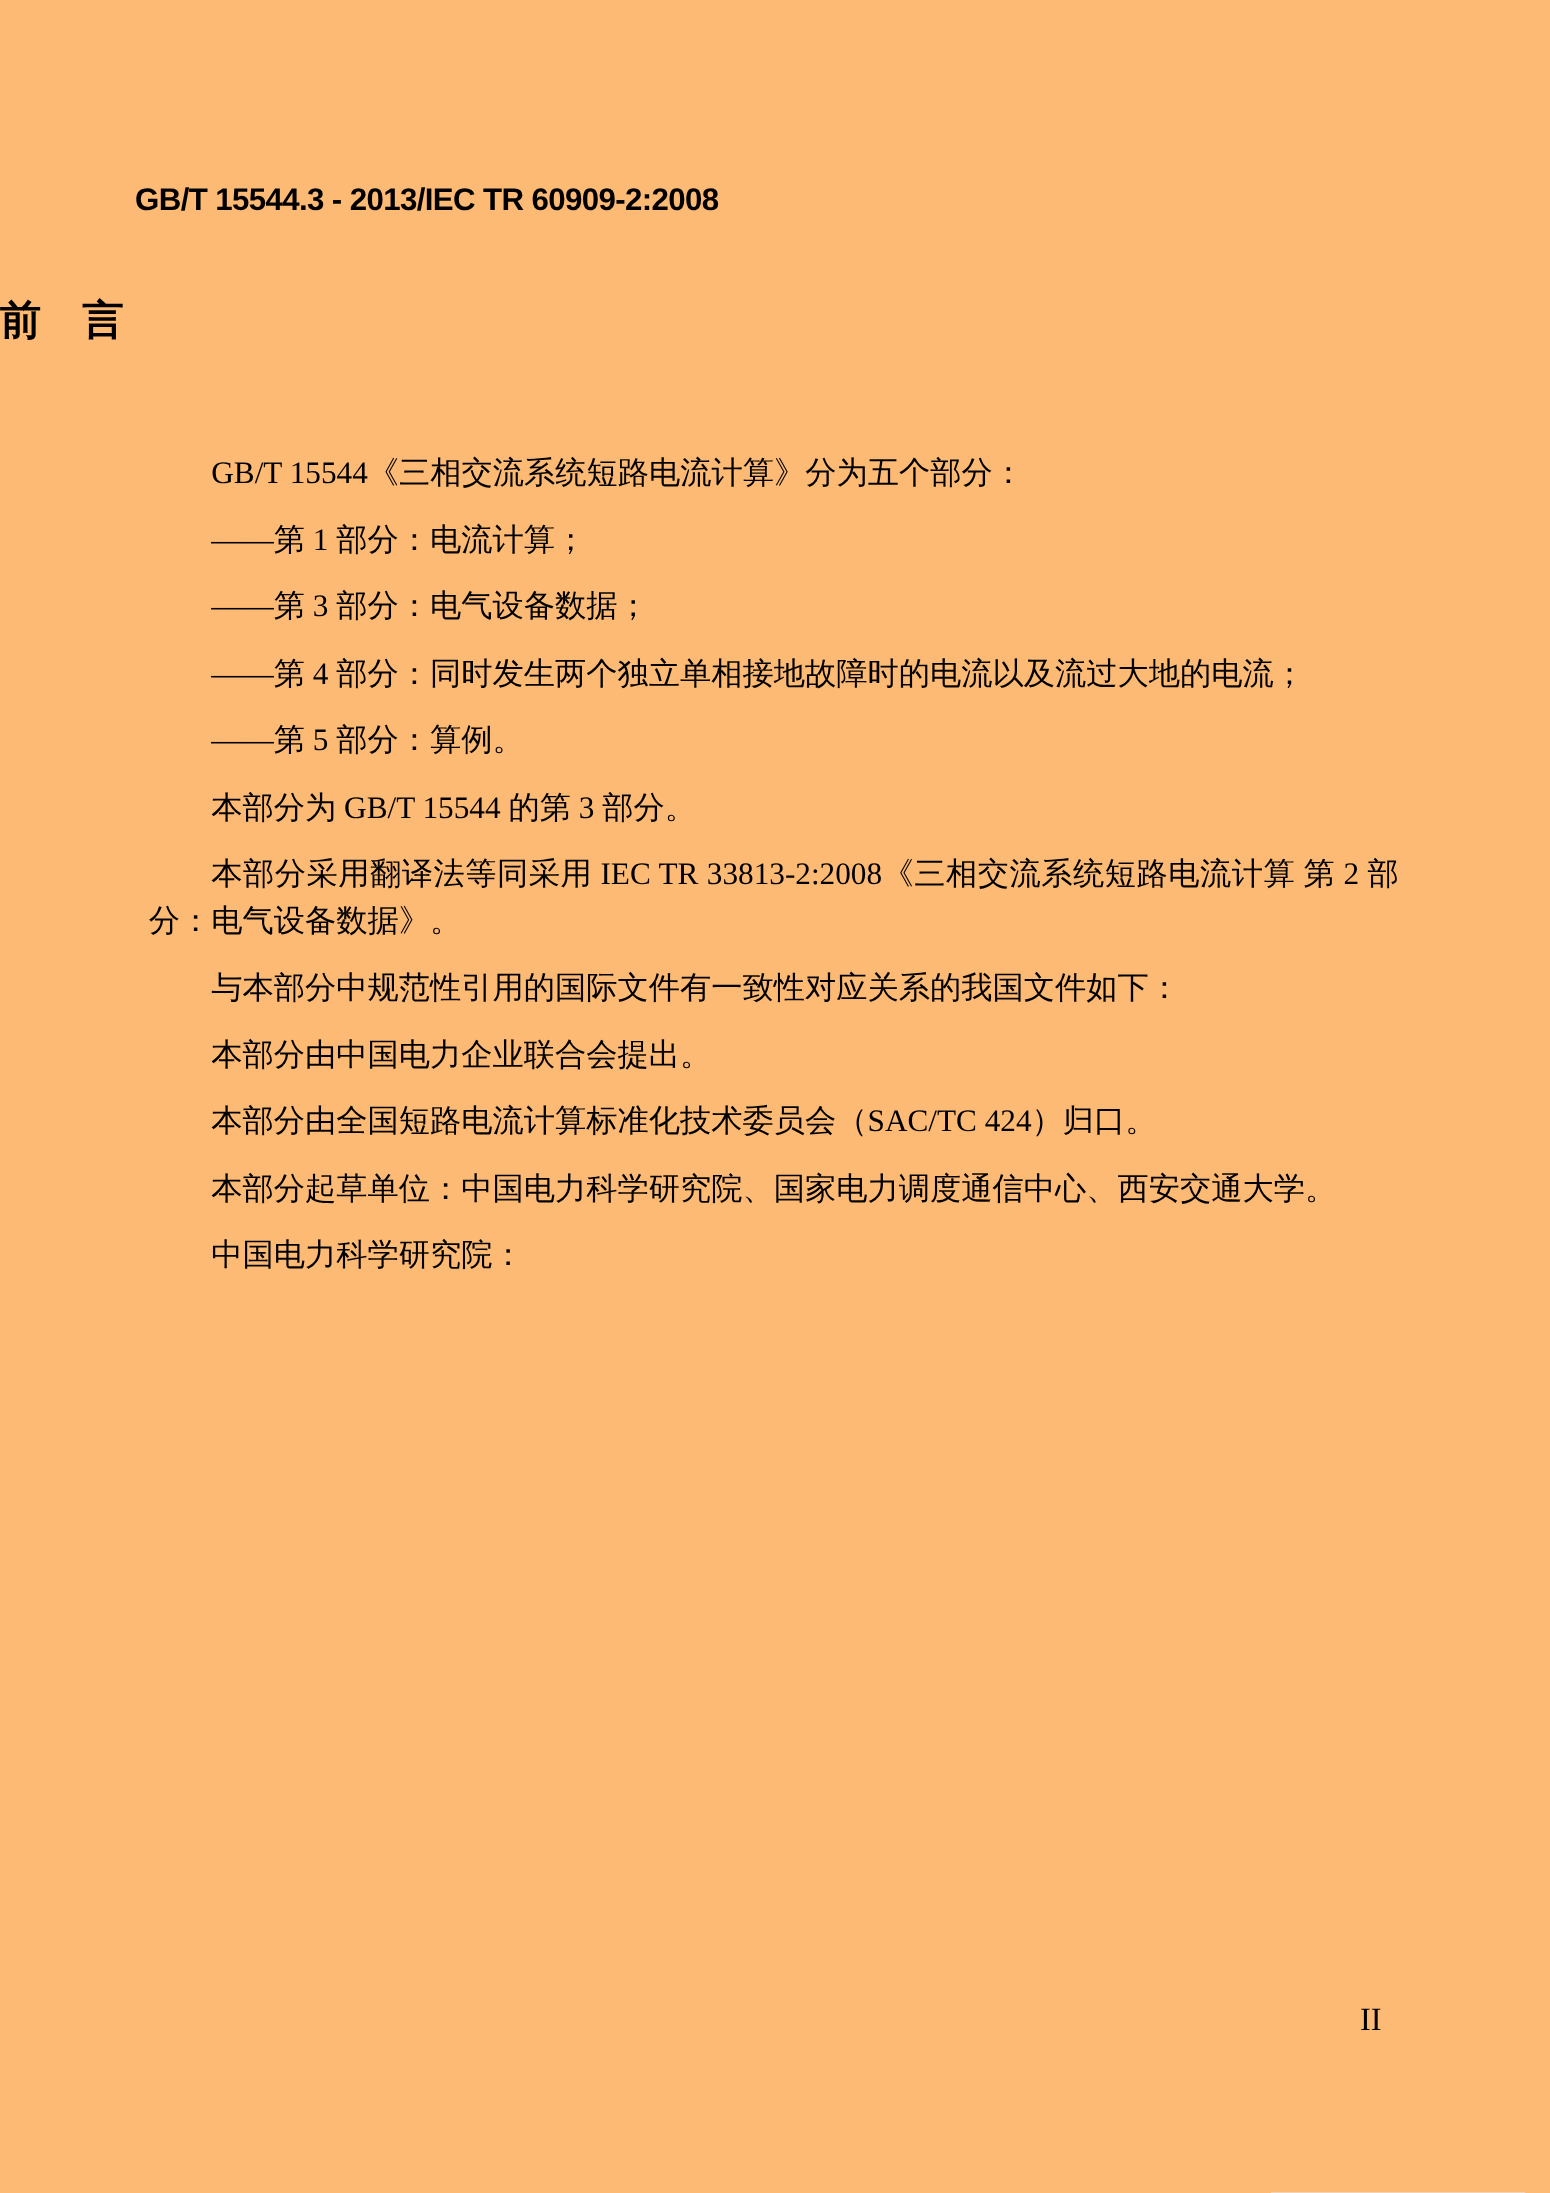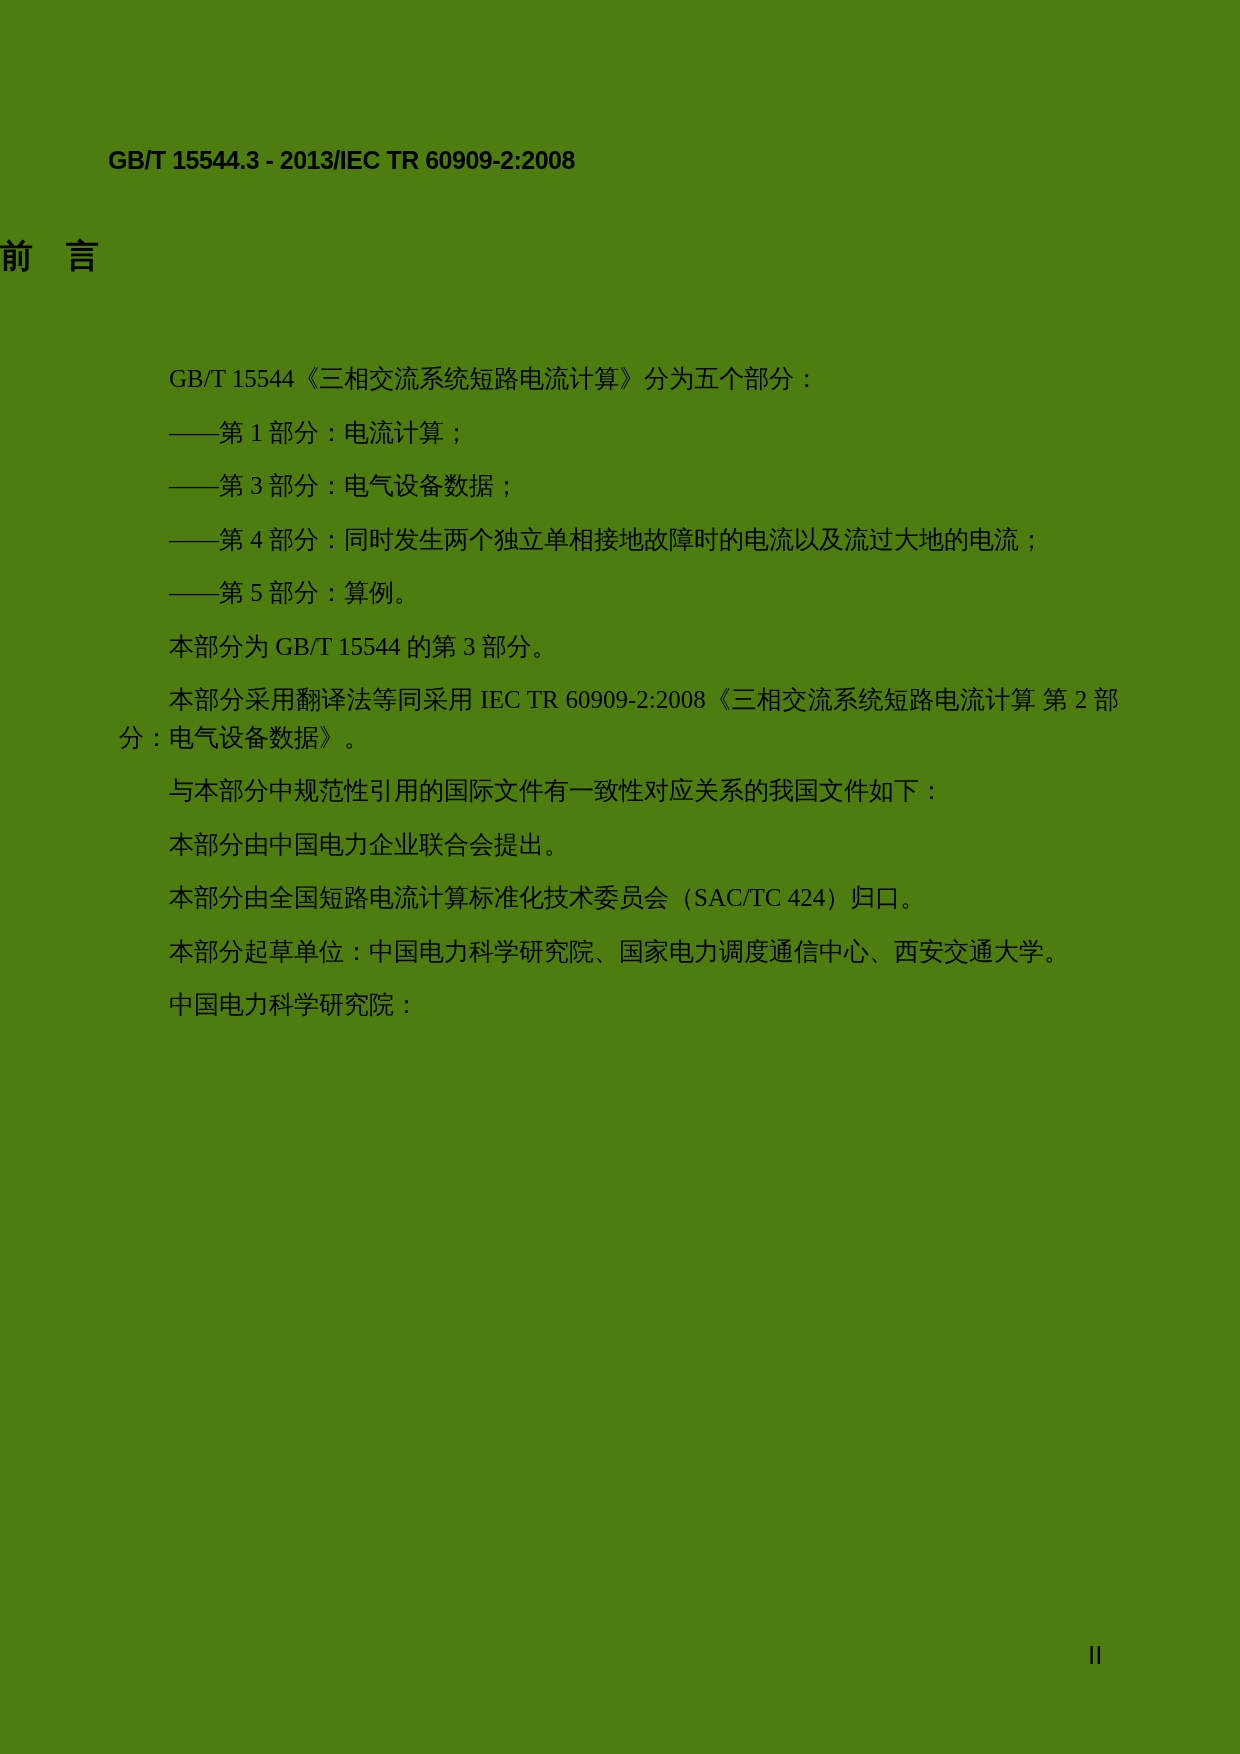--- a/index.html
+++ b/index.html
@@ -5,21 +5,21 @@
   html, body {
     margin: 0;
     padding: 0;
     background: #e8e8e8;
   }
   .page {
     position: relative;
     width: 1240px;
     height: 1754px;
     margin: 0 auto;
-    background: #4d7c0f;
+    background: #fdba74;
     overflow: hidden;
     color: #000000;
   }
   .doc-header {
     position: absolute;
     left: 108px;
     top: 146px;
     font-family: "Liberation Sans", sans-serif;
     font-weight: bold;
     font-size: 25px;
@@ -50,43 +50,43 @@
   }
   .doc-content p.para {
     margin: 16px;
     padding: 0;
     text-indent: 2em;
     text-align: justify;
   }
   .page-number {
     position: absolute;
     left: 1088px;
-    top: 1640px;
-    font-family: Liberation Sans, sans-serif;
+    top: 1601px;
+    font-family: Liberation Serif, serif;
     font-size: 26px;
     color: #000000;
   }
 </style>
 </head>
 <body>
 
 <div class="page">
 
   <div class="doc-header">GB/T 15544.3 - 2013/IEC TR 60909-2:2008</div>
 
   <div class="doc-title">前　言</div>
 
   <div class="doc-content">
       <p class="para">GB/T 15544《三相交流系统短路电流计算》分为五个部分：</p>
       <p class="para">——第 1 部分：电流计算；</p>
       <p class="para">——第 3 部分：电气设备数据；</p>
       <p class="para">——第 4 部分：同时发生两个独立单相接地故障时的电流以及流过大地的电流；</p>
       <p class="para">——第 5 部分：算例。</p>
       <p class="para">本部分为 GB/T 15544 的第 3 部分。</p>
-      <p class="para">本部分采用翻译法等同采用 IEC TR 60909-2:2008《三相交流系统短路电流计算 第 2 部分：电气设备数据》。</p>
+      <p class="para">本部分采用翻译法等同采用 IEC TR 33813-2:2008《三相交流系统短路电流计算 第 2 部分：电气设备数据》。</p>
       <p class="para">与本部分中规范性引用的国际文件有一致性对应关系的我国文件如下：</p>
       <p class="para">本部分由中国电力企业联合会提出。</p>
       <p class="para">本部分由全国短路电流计算标准化技术委员会（SAC/TC 424）归口。</p>
       <p class="para">本部分起草单位：中国电力科学研究院、国家电力调度通信中心、西安交通大学。</p>
       <p class="para">中国电力科学研究院：</p>
     </div>
 
   <div class="page-number">II</div>
 
 </div>

